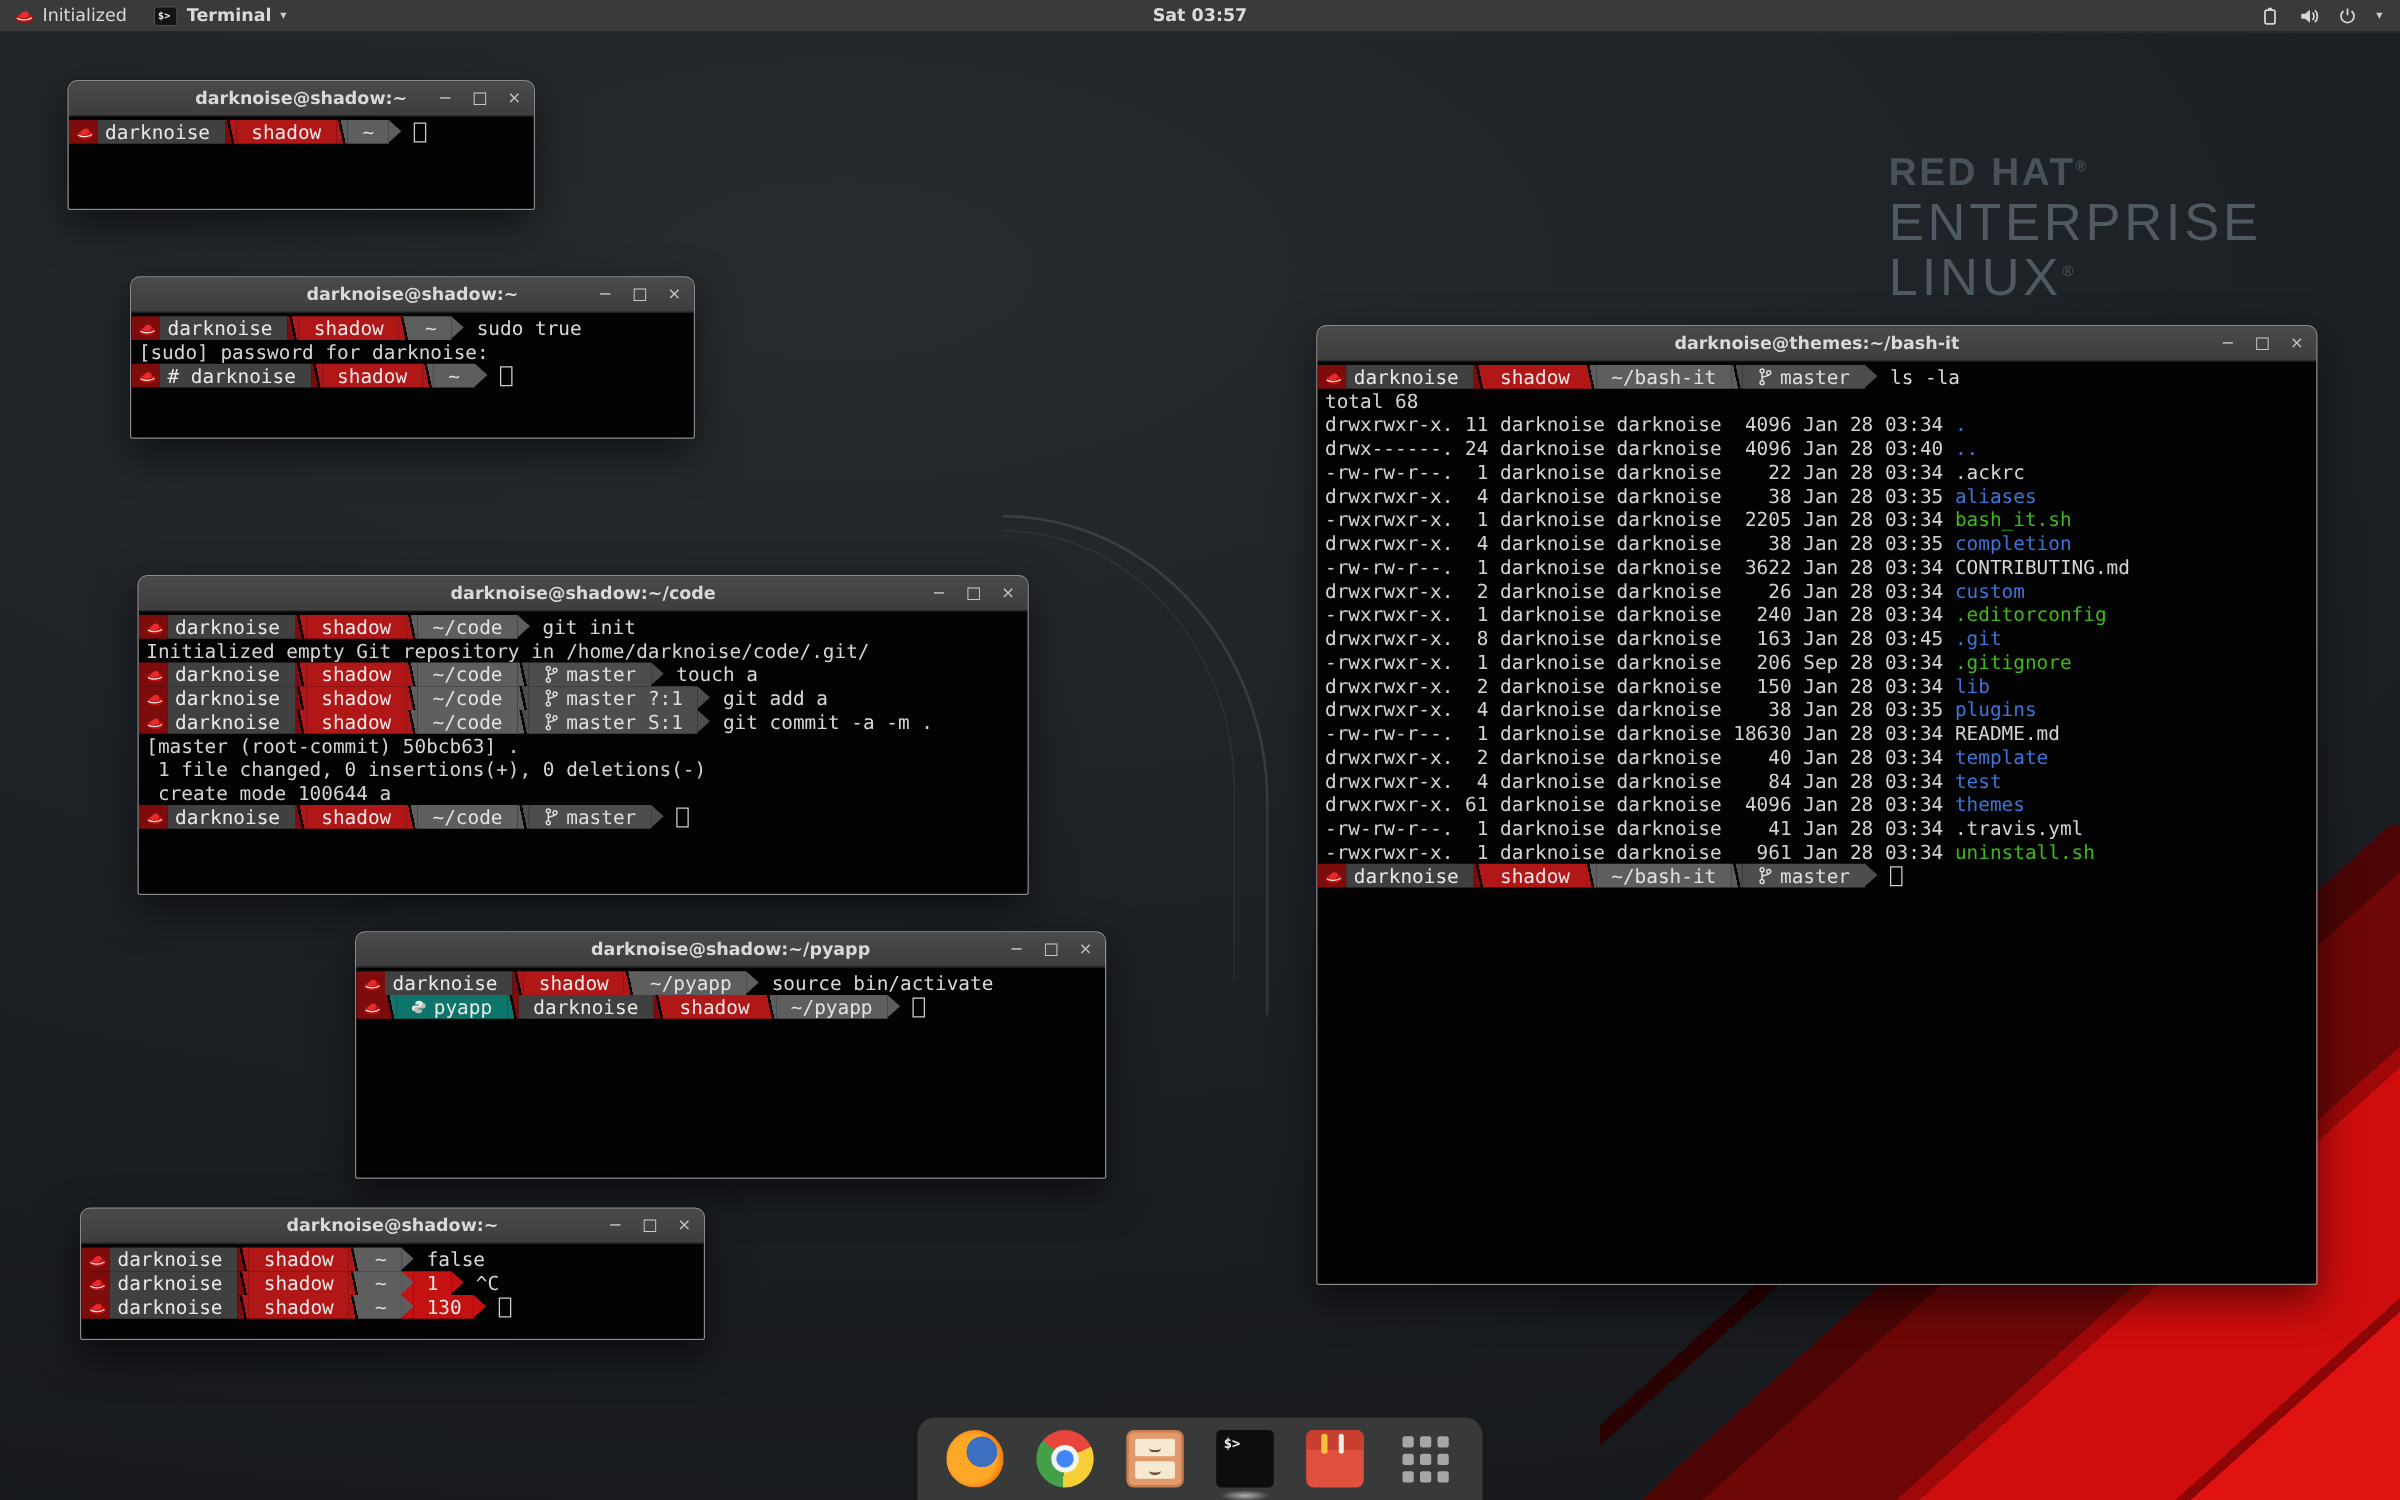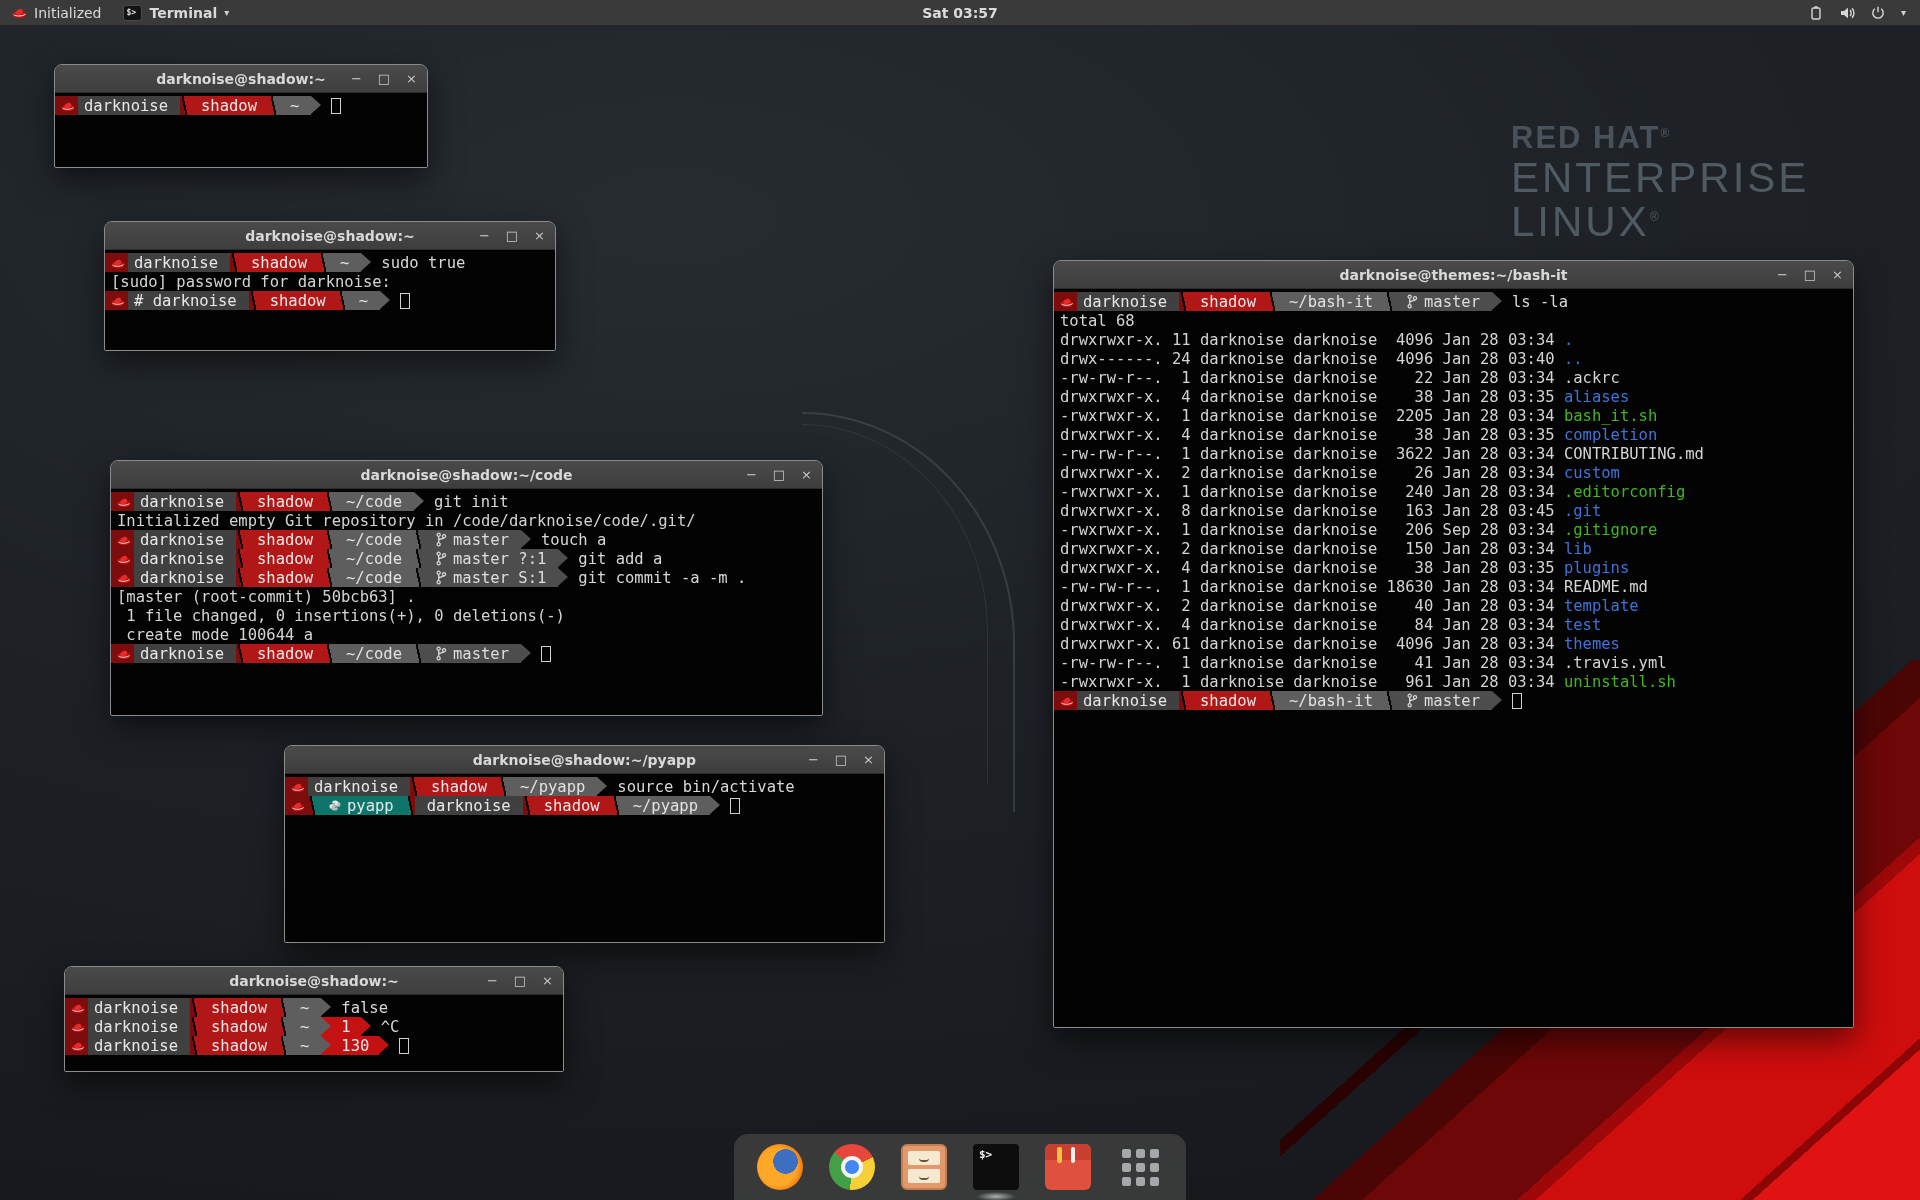--- a/index.html
+++ b/index.html
@@ -180,21 +180,21 @@
           <span>□</span>
           <span>×</span>
         </span>
     </div>
     <div class="term-content">
         <div class="term-line"><span class="hat-stub" style="background: rgb(125, 13, 13);"><svg viewBox="0 0 24 20">
     <ellipse cx="12" cy="13.2" rx="11" ry="6" fill="#c11010"></ellipse>
     <path d="M5 12c2 1.6 6.5 2 9.5.6 2.6-1.2 3.8-3.4 3-5.4C16.7 5 14.2 4 11.6 4.8 8.6 5.7 6 8.6 5 12z" fill="#e82a2a"></path>
     <path d="M2.5 13.5c3.5 2.8 14 3 19-.8" stroke="#f0f0f0" stroke-width="1.6" fill="none"></path>
   </svg></span><span class="seg sg-user" style="padding-left: 6px;"><span>darknoise</span></span><span class="sep" style="background: linear-gradient(78deg, rgb(125, 13, 13) 42%, rgba(12, 2, 2, 0.9) 42%, rgba(12, 2, 2, 0.9) 58%, rgb(177, 23, 23) 58%);"></span><span class="seg sg-host"><span>shadow</span></span><span class="sep" style="background: linear-gradient(78deg, rgb(177, 23, 23) 42%, rgba(12, 2, 2, 0.9) 42%, rgba(12, 2, 2, 0.9) 58%, rgb(94, 94, 94) 58%);"></span><span class="seg sg-path"><span>~/code</span></span><span class="arrowbox"><i style="border-left-color: rgb(94, 94, 94);"></i></span><span class="cmd">git init</span></div>
-        <div class="term-line out-line"><span>Initialized empty Git repository in /code/darknoise/code/.git/</span></div>
+        <div class="term-line out-line"><span>Initialized empty Git repository in /home/darknoise/code/.git/</span></div>
         <div class="term-line"><span class="hat-stub" style="background: rgb(125, 13, 13);"><svg viewBox="0 0 24 20">
     <ellipse cx="12" cy="13.2" rx="11" ry="6" fill="#c11010"></ellipse>
     <path d="M5 12c2 1.6 6.5 2 9.5.6 2.6-1.2 3.8-3.4 3-5.4C16.7 5 14.2 4 11.6 4.8 8.6 5.7 6 8.6 5 12z" fill="#e82a2a"></path>
     <path d="M2.5 13.5c3.5 2.8 14 3 19-.8" stroke="#f0f0f0" stroke-width="1.6" fill="none"></path>
   </svg></span><span class="seg sg-user" style="padding-left: 6px;"><span>darknoise</span></span><span class="sep" style="background: linear-gradient(78deg, rgb(125, 13, 13) 42%, rgba(12, 2, 2, 0.9) 42%, rgba(12, 2, 2, 0.9) 58%, rgb(177, 23, 23) 58%);"></span><span class="seg sg-host"><span>shadow</span></span><span class="sep" style="background: linear-gradient(78deg, rgb(177, 23, 23) 42%, rgba(12, 2, 2, 0.9) 42%, rgba(12, 2, 2, 0.9) 58%, rgb(94, 94, 94) 58%);"></span><span class="seg sg-path"><span>~/code</span></span><span class="sep" style="background: linear-gradient(78deg, rgb(94, 94, 94) 42%, rgba(12, 2, 2, 0.9) 42%, rgba(12, 2, 2, 0.9) 58%, rgb(77, 77, 77) 58%);"></span><span class="seg sg-git"><svg viewBox="0 0 12 16">
     <circle cx="3.5" cy="3" r="1.7" fill="none" stroke="#dcdcdc" stroke-width="1.3"></circle>
     <circle cx="3.5" cy="13" r="1.7" fill="none" stroke="#dcdcdc" stroke-width="1.3"></circle>
     <circle cx="9.2" cy="4.5" r="1.7" fill="none" stroke="#dcdcdc" stroke-width="1.3"></circle>
     <path d="M3.5 4.8v6.4 M3.5 9.2c0-2.4 5.7-1.2 5.7-3" stroke="#dcdcdc" stroke-width="1.3" fill="none"></path>
   </svg><span>master</span></span><span class="arrowbox"><i style="border-left-color: rgb(77, 77, 77);"></i></span><span class="cmd">touch a</span></div>

